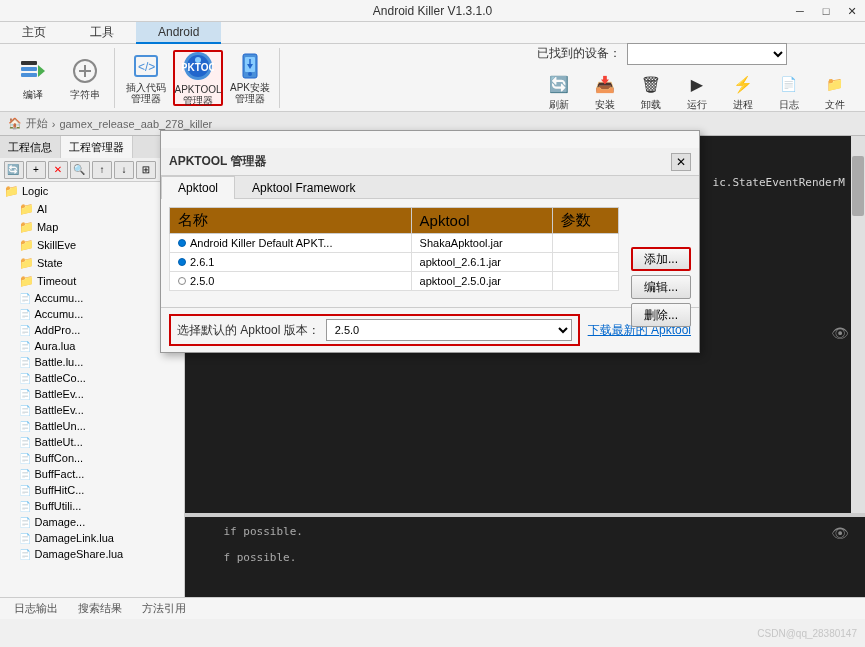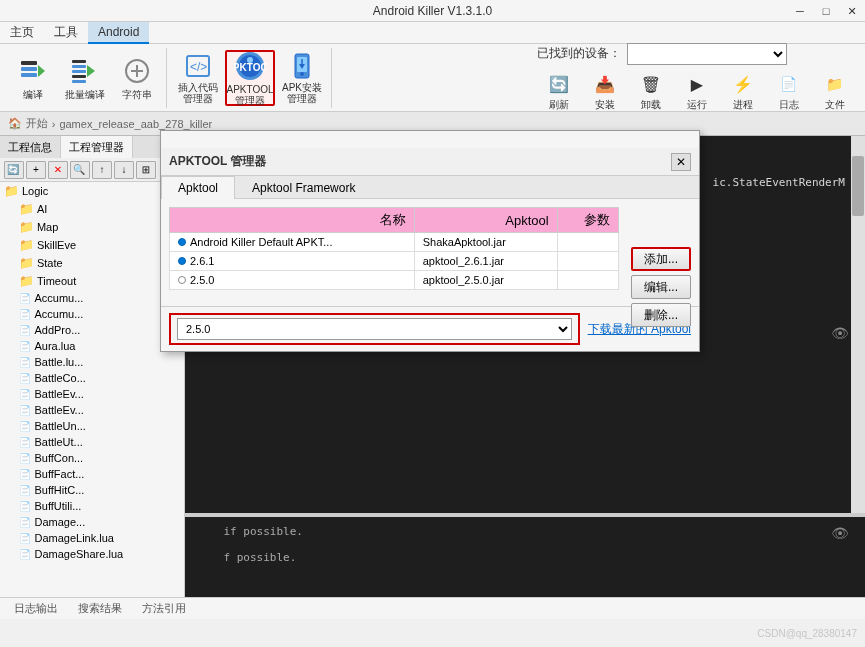--- a/index.html
+++ b/index.html
@@ -38,21 +38,21 @@
 
     
     .menu-bar {
       background: #f5f5f5;
       height: 22px;
       display: flex;
       align-items: center;
       border-bottom: 1px solid #ccc;
     }
     .menu-item {
-      padding: 2px 10px;
+      padding: 2px 22px;
       font-size: 12px;
       cursor: pointer;
       height: 22px;
       display: flex;
       align-items: center;
       color: #333;
     }
     .menu-item.active { background: #cce0f0; border-bottom: 2px solid #0078d7; }
 
     
@@ -316,25 +316,25 @@
     }
     .dialog-body {
       padding: 8px;
     }
     .dialog-table {
       width: 100%;
       border-collapse: collapse;
       margin-bottom: 8px;
     }
     .dialog-table th {
-      background: #f9a8d4;
+      background: #a16207;
       border: 1px solid #ccc;
       padding: 3px 8px;
-      font-size: 13px;
-      text-align: right;
+      font-size: 15px;
+      text-align: left;
       font-weight: normal;
     }
     .dialog-table td {
       border: 1px solid #ddd;
       padding: 3px 8px;
       font-size: 11px;
       background: white;
     }
     .radio-dot {
       display: inline-block;
@@ -425,33 +425,20 @@
     <button class="toolbar-btn">
       <div class="btn-icon">
         <svg width="28" height="28" viewBox="0 0 28 28">
           <rect x="2" y="4" width="16" height="4" fill="#333" rx="1"></rect>
           <rect x="2" y="10" width="16" height="4" fill="#4a90d9" rx="1"></rect>
           <rect x="2" y="16" width="16" height="4" fill="#4a90d9" rx="1"></rect>
           <polygon points="19,8 26,14 19,20" fill="#4CAF50"></polygon>
         </svg>
       </div>
       <span class="btn-label">编译</span>
-    </button>
-    <button class="toolbar-btn">
-      <div class="btn-icon">
-        <svg width="28" height="28" viewBox="0 0 28 28">
-          <rect x="1" y="3" width="14" height="3" fill="#333" rx="1"></rect>
-          <rect x="1" y="8" width="14" height="3" fill="#4a90d9" rx="1"></rect>
-          <rect x="1" y="13" width="14" height="3" fill="#4a90d9" rx="1"></rect>
-          <rect x="1" y="18" width="14" height="3" fill="#333" rx="1"></rect>
-          <rect x="1" y="23" width="14" height="3" fill="#4a90d9" rx="1"></rect>
-          <polygon points="16,8 24,14 16,20" fill="#4CAF50"></polygon>
-        </svg>
-      </div>
-      <span class="btn-label">批量编译</span>
     </button>
     <button class="toolbar-btn">
       <div class="btn-icon">
         <svg width="28" height="28" viewBox="0 0 28 28">
           <circle cx="14" cy="14" r="11" fill="none" stroke="#888" stroke-width="2"></circle>
           <line x1="8" y1="14" x2="20" y2="14" stroke="#888" stroke-width="2"></line>
           <line x1="14" y1="8" x2="14" y2="20" stroke="#888" stroke-width="2"></line>
         </svg>
       </div>
       <span class="btn-label">字符串</span>
@@ -761,20 +748,21 @@
         <span>编辑...</span>
       </button>
       <button class="dialog-btn">
         <span>删除...</span>
       </button>
     </div>
   </div>
 
   <div class="dialog-footer">
     <div class="footer-box" style="border:2px solid #cc0000;display:flex;align-items:center;gap:6px;padding:3px 6px;flex:1">
+      <span class="footer-label">选择默认的 Apktool 版本：</span>
       <select class="footer-select">
         <option>2.5.0</option>
         <option>2.6.1</option>
         <option>Android Killer Default APKT...</option>
       </select>
     </div>
     <span class="footer-link">下载最新的 Apktool</span>
   </div>
 </div>
 

